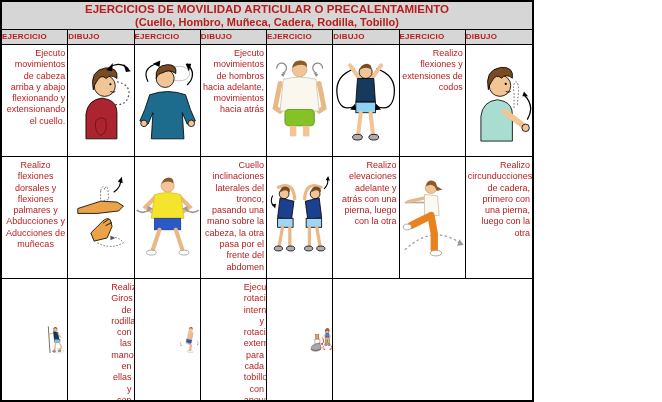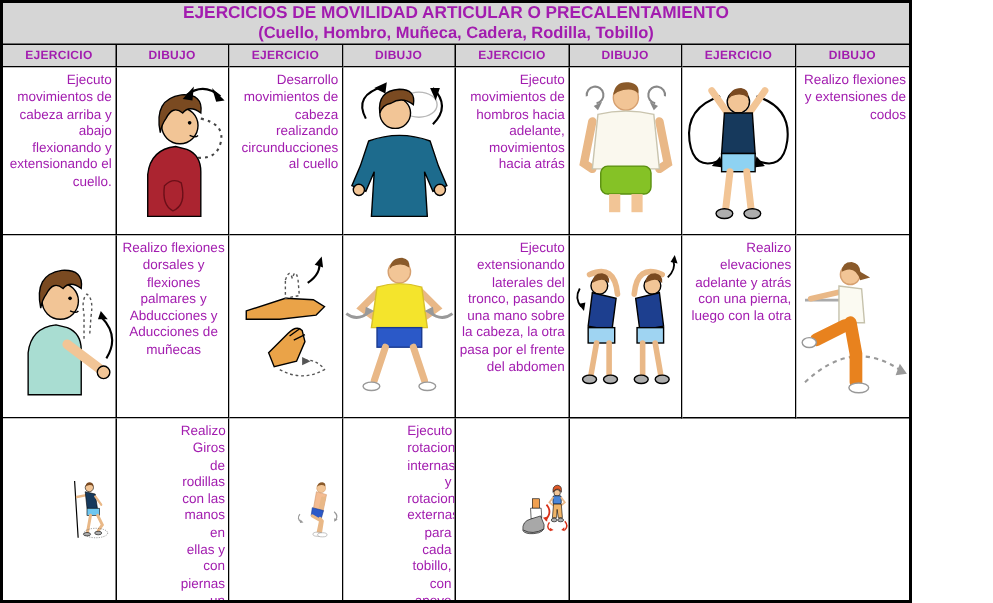--- a/index.html
+++ b/index.html
@@ -1,35 +1,35 @@
 <!DOCTYPE html>
 <html><head>
 <meta charset="utf-8">
 <style>
   html,body{margin:0;padding:0;background:#fff;}
   .sheet{
-    width:608px;height:402px;box-sizing:border-box;
+    width:534px;height:402px;box-sizing:border-box;
     border:2px solid #000;background:#fff;
-    font-family:"Liberation Sans",sans-serif;color:#a21caf;
+    font-family:"Liberation Sans",sans-serif;color:#b91c1c;
   }
   .titlebar{
     background:#d6d6d6;border-bottom:1px solid #000;
     height:28px;box-sizing:border-box;text-align:center;padding-top:1px;
   }
   .title{font-weight:bold;font-size:11.5px;line-height:13px;}
   .subtitle{font-weight:bold;font-size:11px;line-height:12px;}
   .grid{
     display:grid;width:100%;height:370px;
     grid-template-columns:repeat(8,1fr);
     grid-template-rows:15px 112px 122px 121px;
   }
   .cell{border-right:1px solid #000;border-bottom:1px solid #000;box-sizing:border-box;overflow:hidden;background:#fff;}
   .grid>.cell:nth-child(8n){border-right:none;}
   .grid>.cell:nth-child(n+25){border-bottom:none;padding-left:43px;}
-  .hcell{background:#d6d6d6;font-weight:bold;font-size:8px;text-align:center;line-height:14px;letter-spacing:.2px;}
+  .hcell{background:#d6d6d6;font-weight:bold;font-size:8px;text-align:left;line-height:14px;letter-spacing:.2px;}
   .tcell{font-size:9px;line-height:11.3px;text-align:right;padding:3px 2px 0 2px;}
   .tcell.left{text-align:center;padding-left:4px;}
   .dcell{display:flex;align-items:center;justify-content:center;}
   svg{display:block;}
 </style>
 </head>
 <body>
 
 <div class="sheet">
 
@@ -59,21 +59,20 @@
         <path d="M31 40 Q26 16 46 13 Q62 12 60 26 Q52 20 47 26 Q40 20 35 30 Q32 34 31 40 Z" fill="#7a4a21" stroke="#000"></path>
         <circle cx="52" cy="33" r="1.3" fill="#000"></circle>
         <path d="M52 42 q4 2 6 0" stroke="#000" fill="none"></path>
         <path d="M60 30 q18 4 14 18 q-3 11 -16 10" stroke="#444" stroke-width="1.5" stroke-dasharray="2 3" fill="none"></path>
         <path d="M50 13 q12 -9 24 1" stroke="#000" stroke-width="1.5" fill="none"></path>
         <polygon points="47,16 55,7 54,17" fill="#000"></polygon>
         <polygon points="77,17 68,8 71,18" fill="#000"></polygon>
       </svg>
     </div>
 
-    <div class="cell tcell">Desarrollo movimientos de cabeza realizando circunducciones al cuello</div>
 
     <div class="cell dcell">
       <svg viewBox="0 0 80 106" width="78" height="103">
         <ellipse cx="54" cy="20" rx="13" ry="9" fill="#fff" stroke="#b8b8b8"></ellipse>
         <circle cx="37" cy="26" r="11" fill="#f2c596" stroke="#000"></circle>
         <path d="M26 26 Q24 10 40 9 Q52 9 50 20 Q42 14 34 19 Q28 20 26 26 Z" fill="#7a4a21" stroke="#000"></path>
         <path d="M18 46 Q40 38 62 46 L68 64 L74 78 L64 82 L58 68 L60 100 L20 100 L22 68 L16 82 L6 78 L12 64 Z" fill="#1d6b8d" stroke="#000"></path>
         <circle cx="69" cy="81" r="4" fill="#f2c596" stroke="#000"></circle>
         <circle cx="11" cy="81" r="4" fill="#f2c596" stroke="#000"></circle>
         <path d="M16 30 q-9 -17 13 -23" stroke="#000" stroke-width="1.5" fill="none"></path>
@@ -167,21 +166,21 @@
         <path d="M50 68 L58 92" stroke="#e9b887" stroke-width="5" stroke-linecap="round"></path>
         <ellipse cx="20" cy="96" rx="6" ry="3" fill="#fff" stroke="#999"></ellipse>
         <ellipse cx="60" cy="96" rx="6" ry="3" fill="#fff" stroke="#999"></ellipse>
         <path d="M2 44 q8 6 16 -1" stroke="#999" stroke-width="2" fill="none"></path>
         <polygon points="16,39 22,42 15,46" fill="#999"></polygon>
         <path d="M78 44 q-8 6 -16 -1" stroke="#999" stroke-width="2" fill="none"></path>
         <polygon points="64,39 58,42 65,46" fill="#999"></polygon>
       </svg>
     </div>
 
-    <div class="cell tcell">Ejecuto extensionando laterales del tronco, pasando una mano sobre la cabeza, la otra pasa por el frente del abdomen</div>
+    <div class="cell tcell">Cuello inclinaciones laterales del tronco, pasando una mano sobre la cabeza, la otra pasa por el frente del abdomen</div>
 
     <div class="cell dcell">
       <svg viewBox="0 0 80 106" width="78" height="105">
         <path d="M34 30 Q32 8 14 16" stroke="#e9b887" stroke-width="4" fill="none" stroke-linecap="round"></path>
         <circle cx="21" cy="24" r="6" fill="#f2c596" stroke="#000"></circle>
         <path d="M16 22 Q16 15 23 15 Q29 16 28 22 Q24 18 18 21 Z" fill="#7a4a21"></path>
         <path d="M16 29 L33 33 L30 56 L13 53 Z" fill="#1d3f8f" stroke="#000"></path>
         <rect x="13" y="54" width="19" height="11" fill="#9fd4f2" stroke="#000"></rect>
         <path d="M19 65 L15 88 M28 65 L28 88" stroke="#e9b887" stroke-width="4" stroke-linecap="round"></path>
         <ellipse cx="14" cy="91" rx="5" ry="3" fill="#aeaeae" stroke="#000"></ellipse>
@@ -212,20 +211,21 @@
         <circle cx="38" cy="16" r="7" fill="#f2c596" stroke="#d6a070"></circle>
         <path d="M32 14 Q32 7 39 7 Q45 8 45 14 L52 18 L45 20 Q42 10 34 13 Z" fill="#8a5a2a"></path>
         <path d="M30 24 L46 26 L48 50 L30 50 Z" fill="#fbfaf2" stroke="#c6c2ac"></path>
         <path d="M38 50 L42 72 L42 92" stroke="#e8821e" stroke-width="9" fill="none" stroke-linecap="round"></path>
         <path d="M34 52 L14 62" stroke="#e8821e" stroke-width="9" stroke-linecap="round"></path>
         <ellipse cx="44" cy="96" rx="7" ry="3.5" fill="#fff" stroke="#999"></ellipse>
         <ellipse cx="9" cy="64" rx="5" ry="3.5" fill="#fff" stroke="#999"></ellipse>
       </svg>
     </div>
 
+    <div class="cell tcell">Realizo circunducciones de cadera, primero con una pierna, luego con la otra</div>
 
     <div class="cell dcell">
       <svg viewBox="0 0 80 106" width="78" height="104">
         <line x1="12" y1="4" x2="18" y2="100" stroke="#000" stroke-width="2"></line>
         <path d="M36 27 L16 31" stroke="#e9b887" stroke-width="4" stroke-linecap="round"></path>
         <circle cx="37" cy="15" r="7" fill="#f2c596" stroke="#000"></circle>
         <path d="M31 13 Q31 6 38 6 Q44 7 44 13 Q39 9 33 12 Z" fill="#7a4a21"></path>
         <path d="M30 22 L47 26 L51 52 L33 50 Z" fill="#16395c" stroke="#000"></path>
         <path d="M47 30 L57 44" stroke="#e9b887" stroke-width="4" stroke-linecap="round"></path>
         <rect x="33" y="50" width="21" height="12" fill="#6ec6f0" stroke="#000"></rect>

